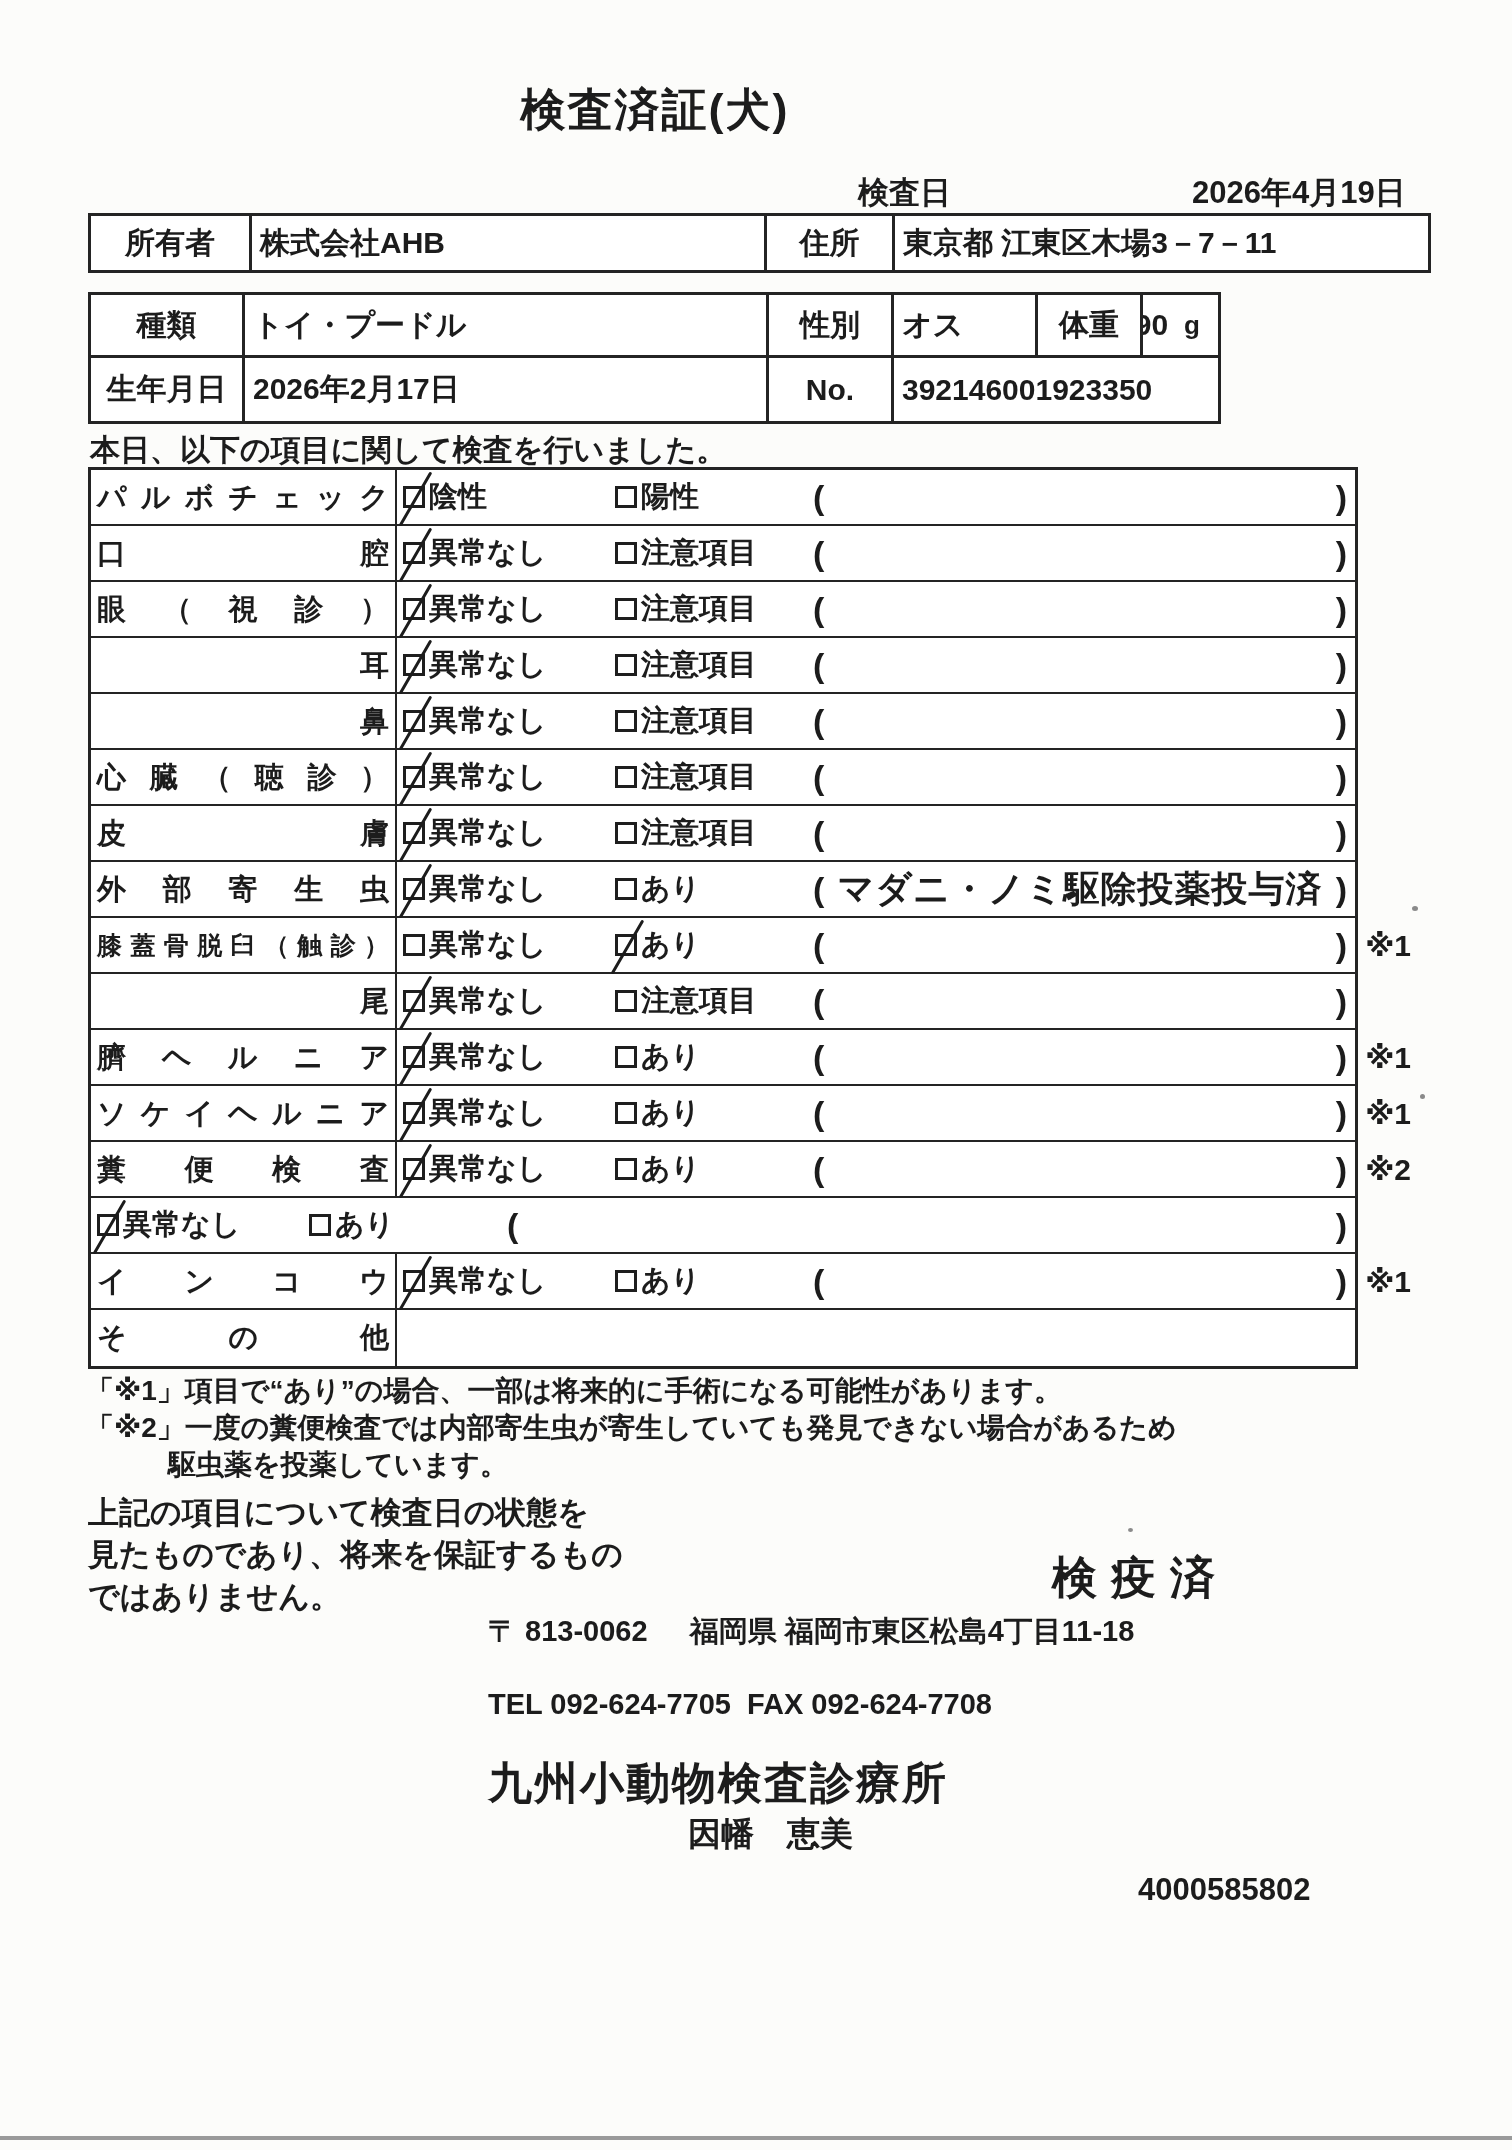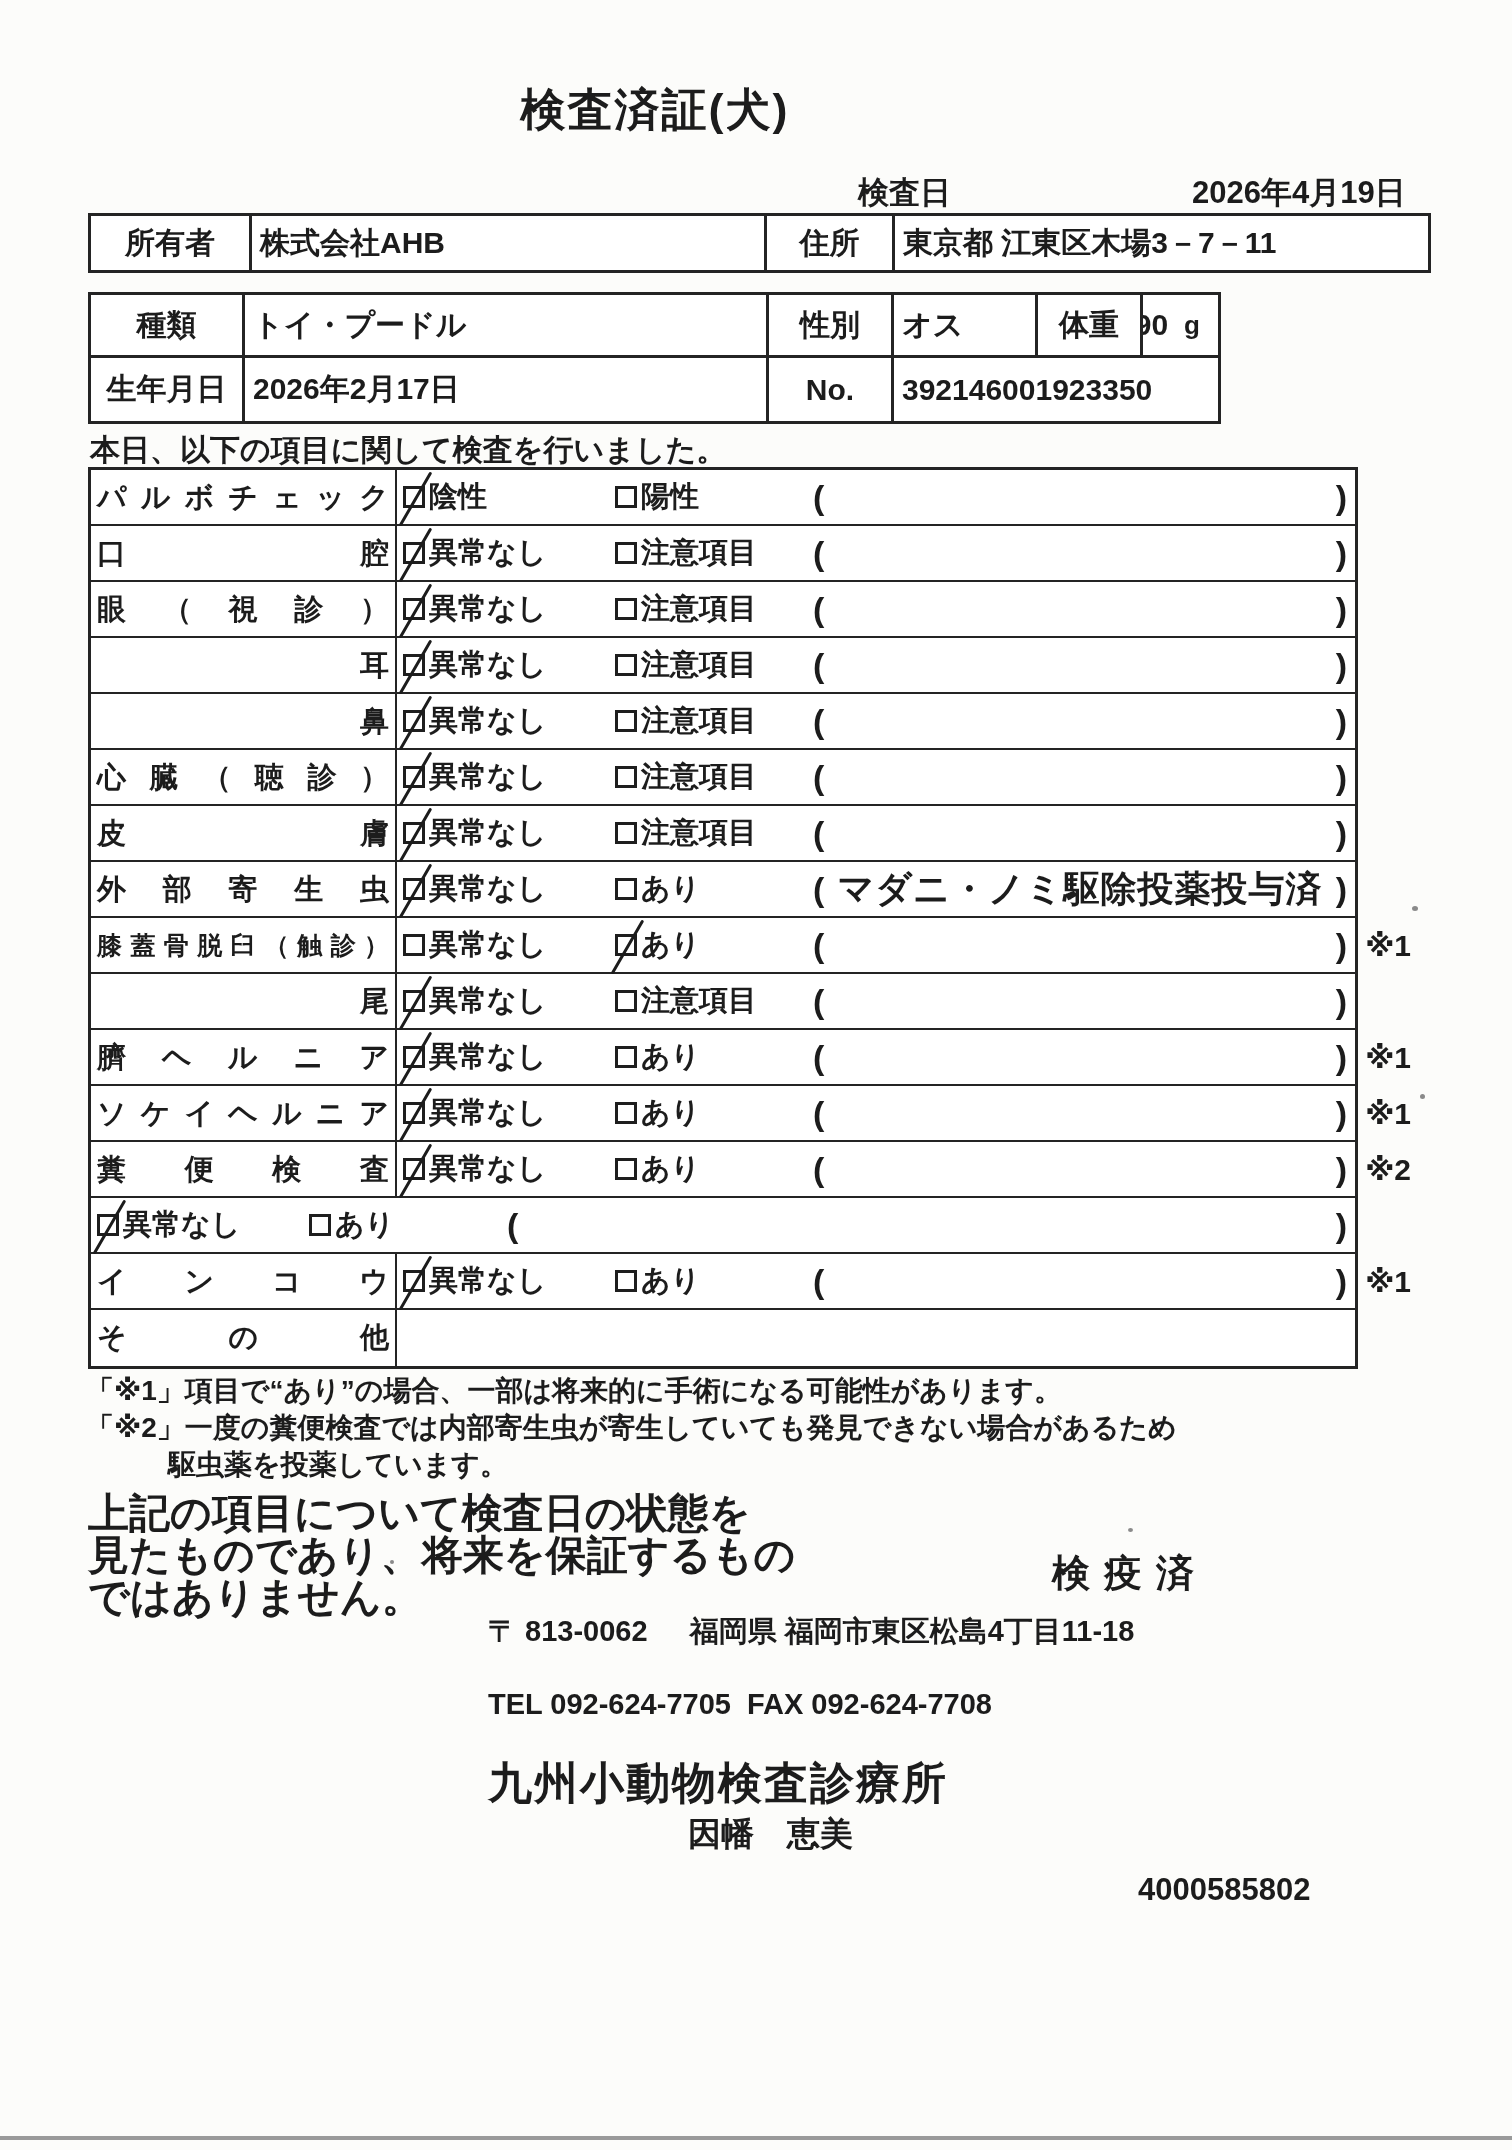--- a/index.html
+++ b/index.html
@@ -51,22 +51,22 @@
   .pr{font-size:34px;font-weight:600;}
   .ptext{flex:1;text-align:center;font-size:29px;font-weight:600;white-space:nowrap;overflow:hidden;}
   .ptext.big-note{font-size:36px;font-weight:700;letter-spacing:1px;}
   .mark{position:absolute;right:-56px;top:50%;transform:translateY(-50%);font-size:30px;font-weight:700;white-space:nowrap;}
 
   
   .note{position:absolute;font-size:28px;font-weight:600;white-space:nowrap;}
   .note1{left:86px;top:1372px;}
   .note2a{left:86px;top:1409px;}
   .note2b{left:168px;top:1446px;}
-  .disclaimer{position:absolute;left:88px;top:1492px;font-size:41px;font-weight:700;line-height:42px;white-space:nowrap;}
-  .stamp{position:absolute;left:1052px;top:1548px;font-size:38px;font-weight:600;letter-spacing:14px;white-space:nowrap;}
+  .disclaimer{position:absolute;left:88px;top:1492px;font-size:31px;font-weight:700;line-height:42px;white-space:nowrap;}
+  .stamp{position:absolute;left:1052px;top:1548px;font-size:45px;font-weight:600;letter-spacing:14px;white-space:nowrap;}
   .addr-row{position:absolute;left:488px;top:1612px;display:flex;gap:42px;font-size:29px;font-weight:600;white-space:nowrap;}
   .tel-row{position:absolute;left:488px;top:1688px;display:flex;gap:16px;font-size:29px;font-weight:600;white-space:nowrap;}
   .clinic-name{position:absolute;left:488px;top:1754px;font-size:44px;font-weight:700;letter-spacing:2px;white-space:nowrap;}
   .examiner{position:absolute;left:688px;top:1812px;font-size:33px;font-weight:600;white-space:nowrap;}
   .serial{position:absolute;left:1138px;top:1872px;font-size:31px;font-weight:600;}
 
   
   .bottom-edge{position:absolute;left:0;top:2136px;width:1512px;height:4px;background:#9a9a9a;}
   .speck{position:absolute;background:#8a8a8a;border-radius:50%;}
   .s1{left:1412px;top:906px;width:6px;height:5px;}

